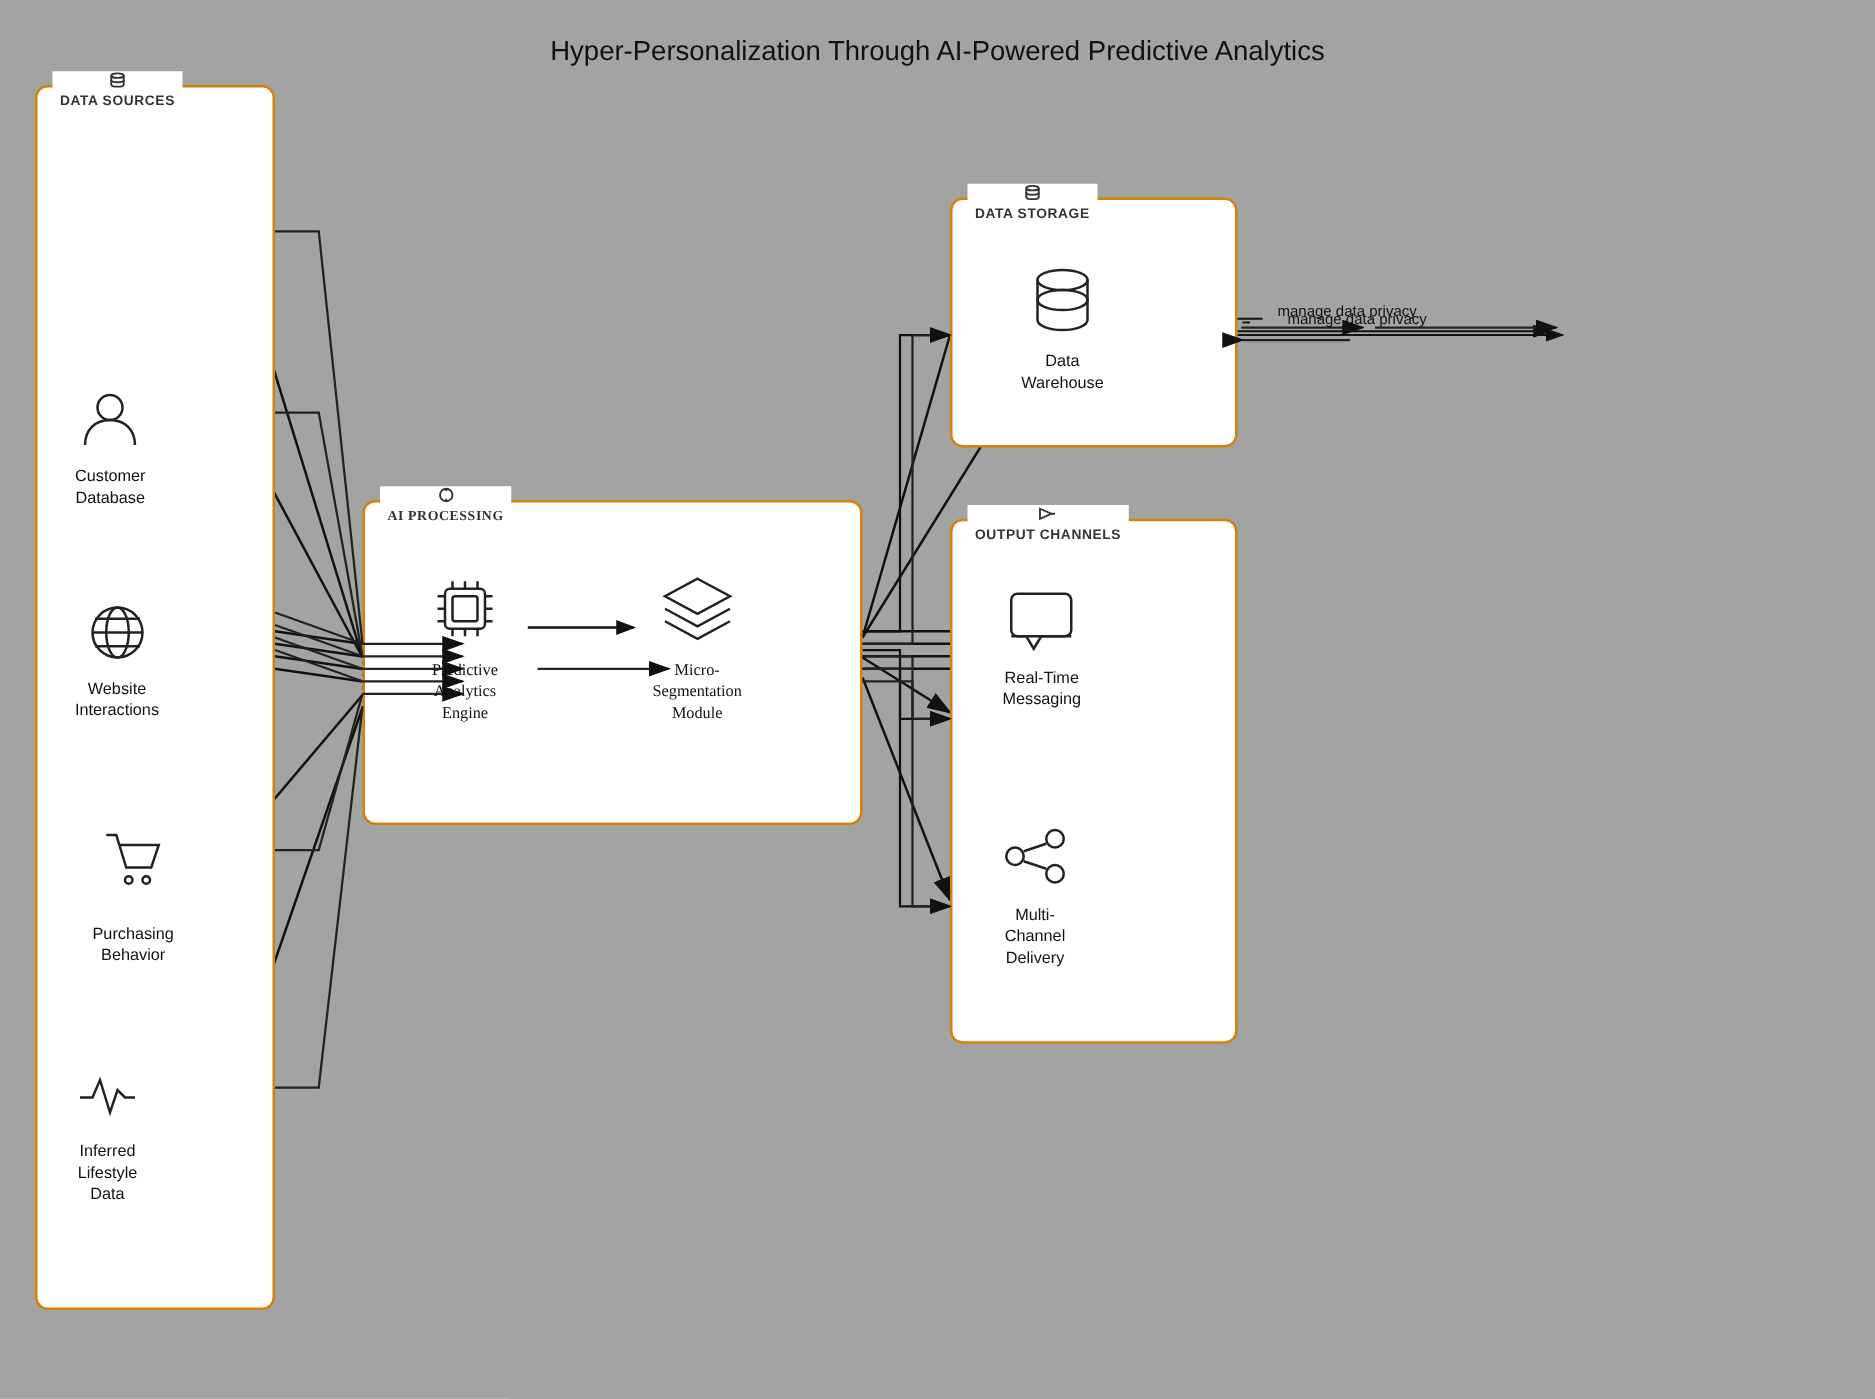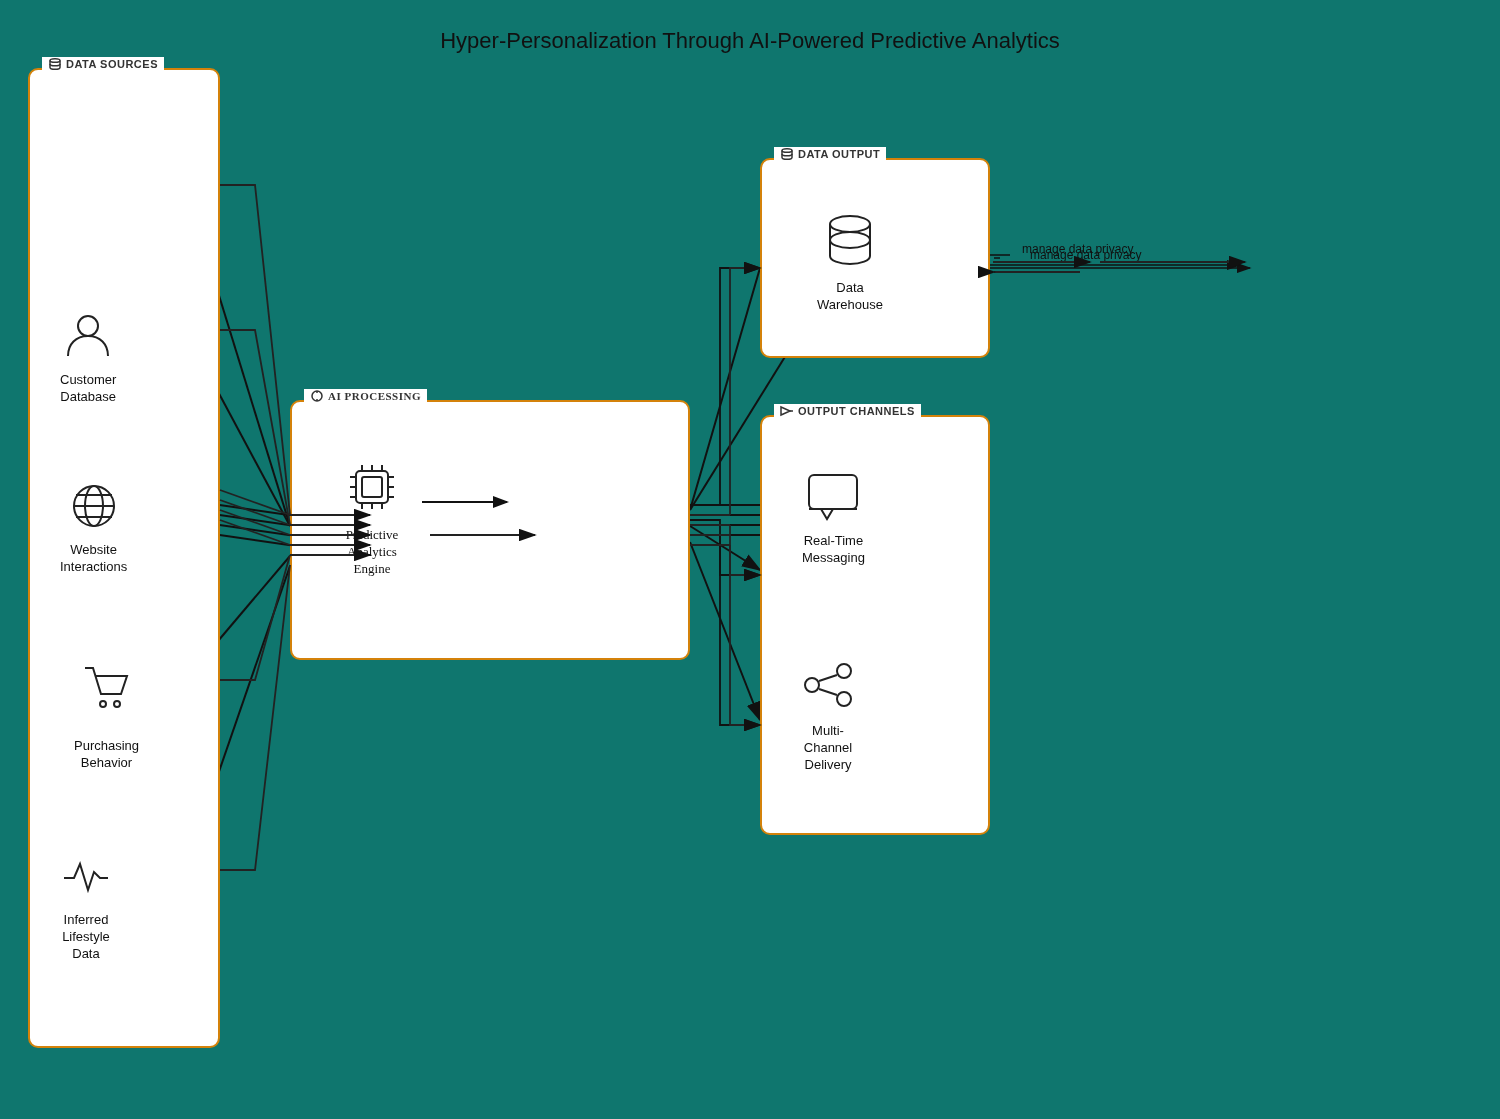--- a/index.html
+++ b/index.html
@@ -7,21 +7,21 @@
       background: #f0f0f0;
       font-family: Arial, sans-serif;
       width: 1500px;
       height: 1119px;
       overflow: hidden;
       display: flex;
       align-items: center;
       justify-content: center;
     }
     .diagram-container {
-      background: #0f766e;
+      background: #a3a3a3;
       width: 1500px;
       height: 1119px;
       position: relative;
     }
     .title {
       text-align: center;
       font-size: 22px;
       font-weight: normal;
       position: absolute;
       top: 28px;
@@ -42,20 +42,21 @@
       left: 12px;
       background: #fff;
       padding: 0 6px;
       font-size: 11px;
       font-weight: bold;
       color: #333;
       letter-spacing: 0.5px;
       display: flex;
       align-items: center;
       gap: 4px;
+      flex-direction: column;
     }
     
     .data-sources-box {
       left: 28px;
       top: 68px;
       width: 192px;
       height: 980px;
     }
     
     .ai-processing-box {
@@ -257,39 +258,49 @@
             <line x1="8" y1="30" x2="14" y2="30"></line>
             <line x1="8" y1="40" x2="14" y2="40"></line>
           <line x1="46" y1="20" x2="52" y2="20"></line>
             <line x1="46" y1="30" x2="52" y2="30"></line>
             <line x1="46" y1="40" x2="52" y2="40"></line>
         </svg>
       </div>
       <div class="node-label">Predictive<br>Analytics<br>Engine</div>
     </div>
 
+    <div class="node" style="left:230px;top:55px;">
+      <div class="node-icon">
+        <svg width="60" height="60" viewBox="0 0 60 60" fill="none" stroke="#222" stroke-width="2">
+          <polygon points="30,6 56,20 30,34 4,20"></polygon>
+          <polyline points="4,30 30,44 56,30"></polyline>
+          <polyline points="4,40 30,54 56,40"></polyline>
+        </svg>
+      </div>
+      <div class="node-label">Micro-<br>Segmentation<br>Module</div>
+    </div>
 
     <svg style="position:absolute;left:130px;top:85px;width:100px;height:30px;">
       <line x1="0" y1="15" x2="85" y2="15" stroke="#111" stroke-width="2" marker-end="url(#a2)"></line>
       <defs>
         <marker id="a2" markerWidth="8" markerHeight="6" refX="7" refY="3" orient="auto">
           <polygon points="0 0, 8 3, 0 6" fill="#111"></polygon>
         </marker>
       </defs>
     </svg>
   </div>
 
   <div class="box data-storage-box">
     <div class="box-label">
       <svg width="14" height="14" viewBox="0 0 14 14" fill="none" stroke="#333" stroke-width="1.5">
         <ellipse cx="7" cy="3.5" rx="5" ry="1.8"></ellipse>
         <path d="M2 3.5v7c0 1 2.2 1.8 5 1.8s5-.8 5-1.8v-7"></path>
         <path d="M2 7c0 1 2.2 1.8 5 1.8s5-.8 5-1.8"></path>
       </svg>
-      <span>DATA OUTPUT</span>
+      <span>DATA STORAGE</span>
     </div>
 
     <div class="node" style="left:55px;top:50px;">
       <div class="node-icon">
         <svg width="60" height="60" viewBox="0 0 60 60" fill="none" stroke="#222" stroke-width="2">
           <ellipse cx="30" cy="14" rx="20" ry="8"></ellipse>
           <path d="M10 14 v32 c0 4.4 9 8 20 8 s20-3.6 20-8 V14"></path>
           <ellipse cx="30" cy="30" rx="20" ry="8"></ellipse>
         </svg>
       </div>

